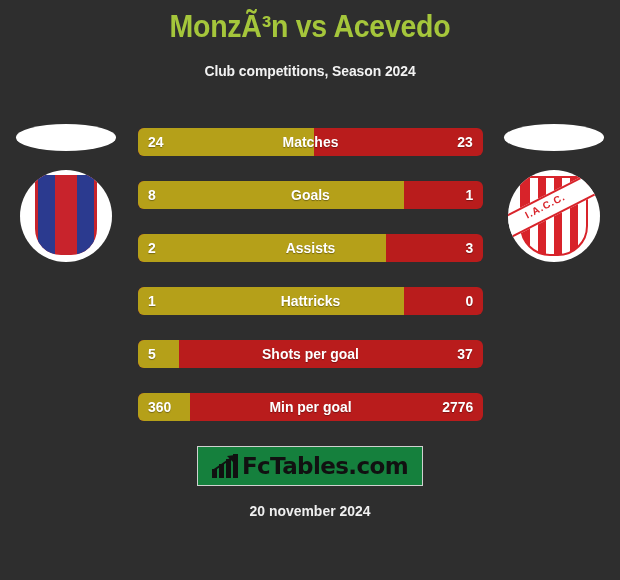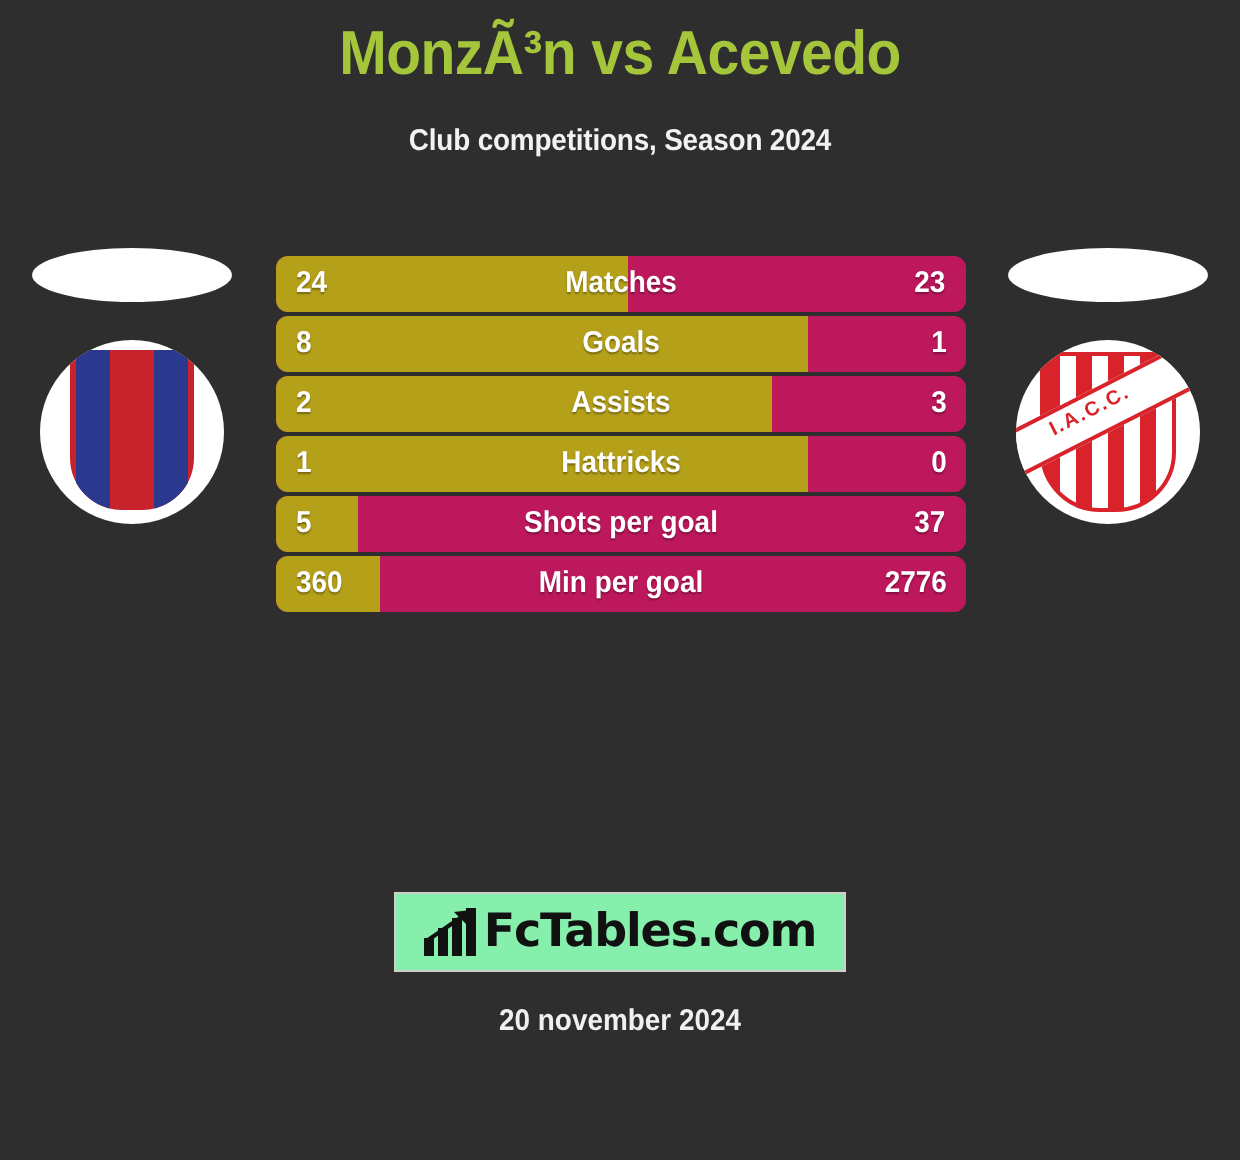--- a/index.html
+++ b/index.html
@@ -82,44 +82,44 @@
     transform:rotate(-27deg);
   }
   .iacc-sash span{
     display:block;text-align:center;color:#d8232a;
     font-size:10px;font-weight:bold;line-height:15px;letter-spacing:1px;
   }
 
   
   .bars{position:absolute;left:138px;top:128px;width:345px;}
   .bar{
-    position:relative;height:28px;margin-bottom:2px;
+    position:relative;height:28px;margin-bottom:25px;
     border-radius:6px;overflow:hidden;
-    background:#be185d;
+    background:#b91c1c;
   }
   .bar .fill{
     position:absolute;left:0;top:0;bottom:0;
     background:#b5a019;
   }
   .bar .home,.bar .away,.bar .label{
     position:absolute;top:0;line-height:28px;
     color:#ffffff;font-weight:bold;font-size:15px;
     text-shadow:0 1px 1px rgba(0,0,0,.35);
     transform:scaleX(0.93);
     white-space:nowrap;
   }
   .bar .home{left:10px;transform-origin:left center;}
   .bar .away{right:10px;transform-origin:right center;}
   .bar .label{left:0;right:0;text-align:center;transform-origin:center center;}
 
   
   .fct-logo{
     position:absolute;left:197px;top:446px;
     width:226px;height:40px;
-    background:#86efac;
+    background:#15803d;
     border:1px solid #d0d0d0;
     box-sizing:border-box;
     display:flex;align-items:center;justify-content:center;gap:4px;
   }
   .fct-icon{position:relative;width:26px;height:24px;}
   .fct-icon i{position:absolute;bottom:0;width:5px;background:#111;display:block;}
   .fct-icon i:nth-child(1){left:0;height:9px;}
   .fct-icon i:nth-child(2){left:7px;height:14px;}
   .fct-icon i:nth-child(3){left:14px;height:19px;}
   .fct-icon i:nth-child(4){left:21px;height:24px;}

